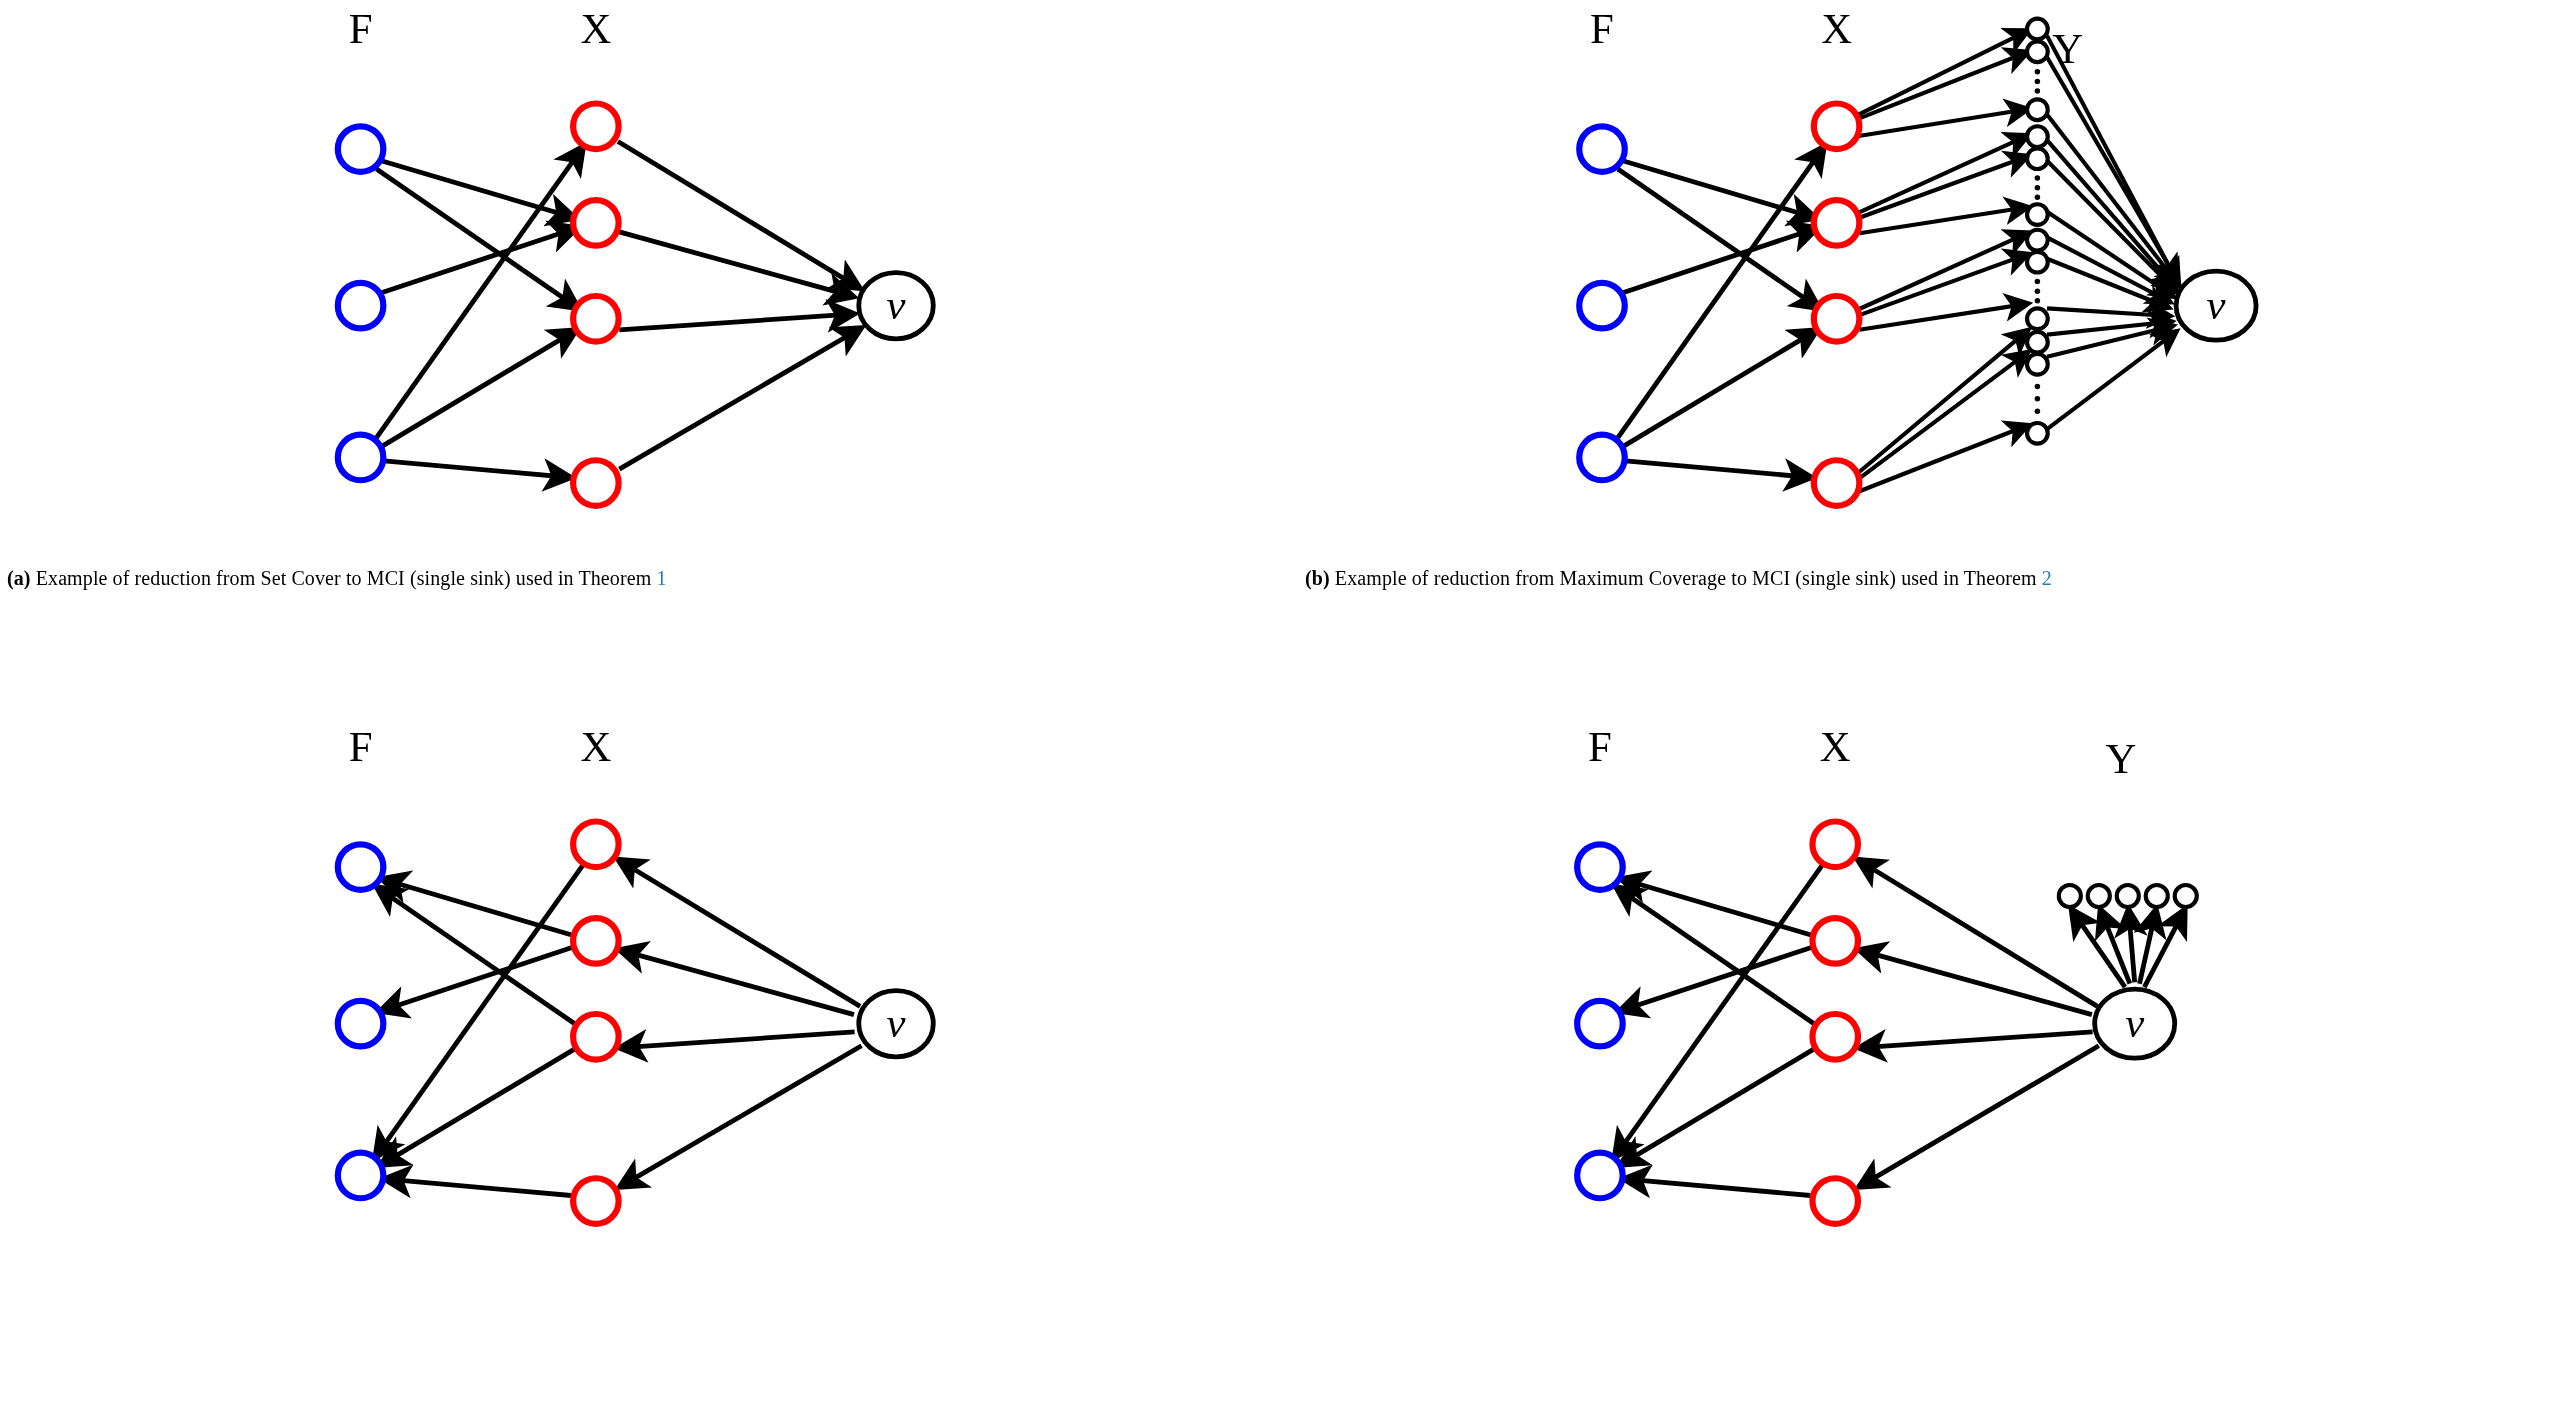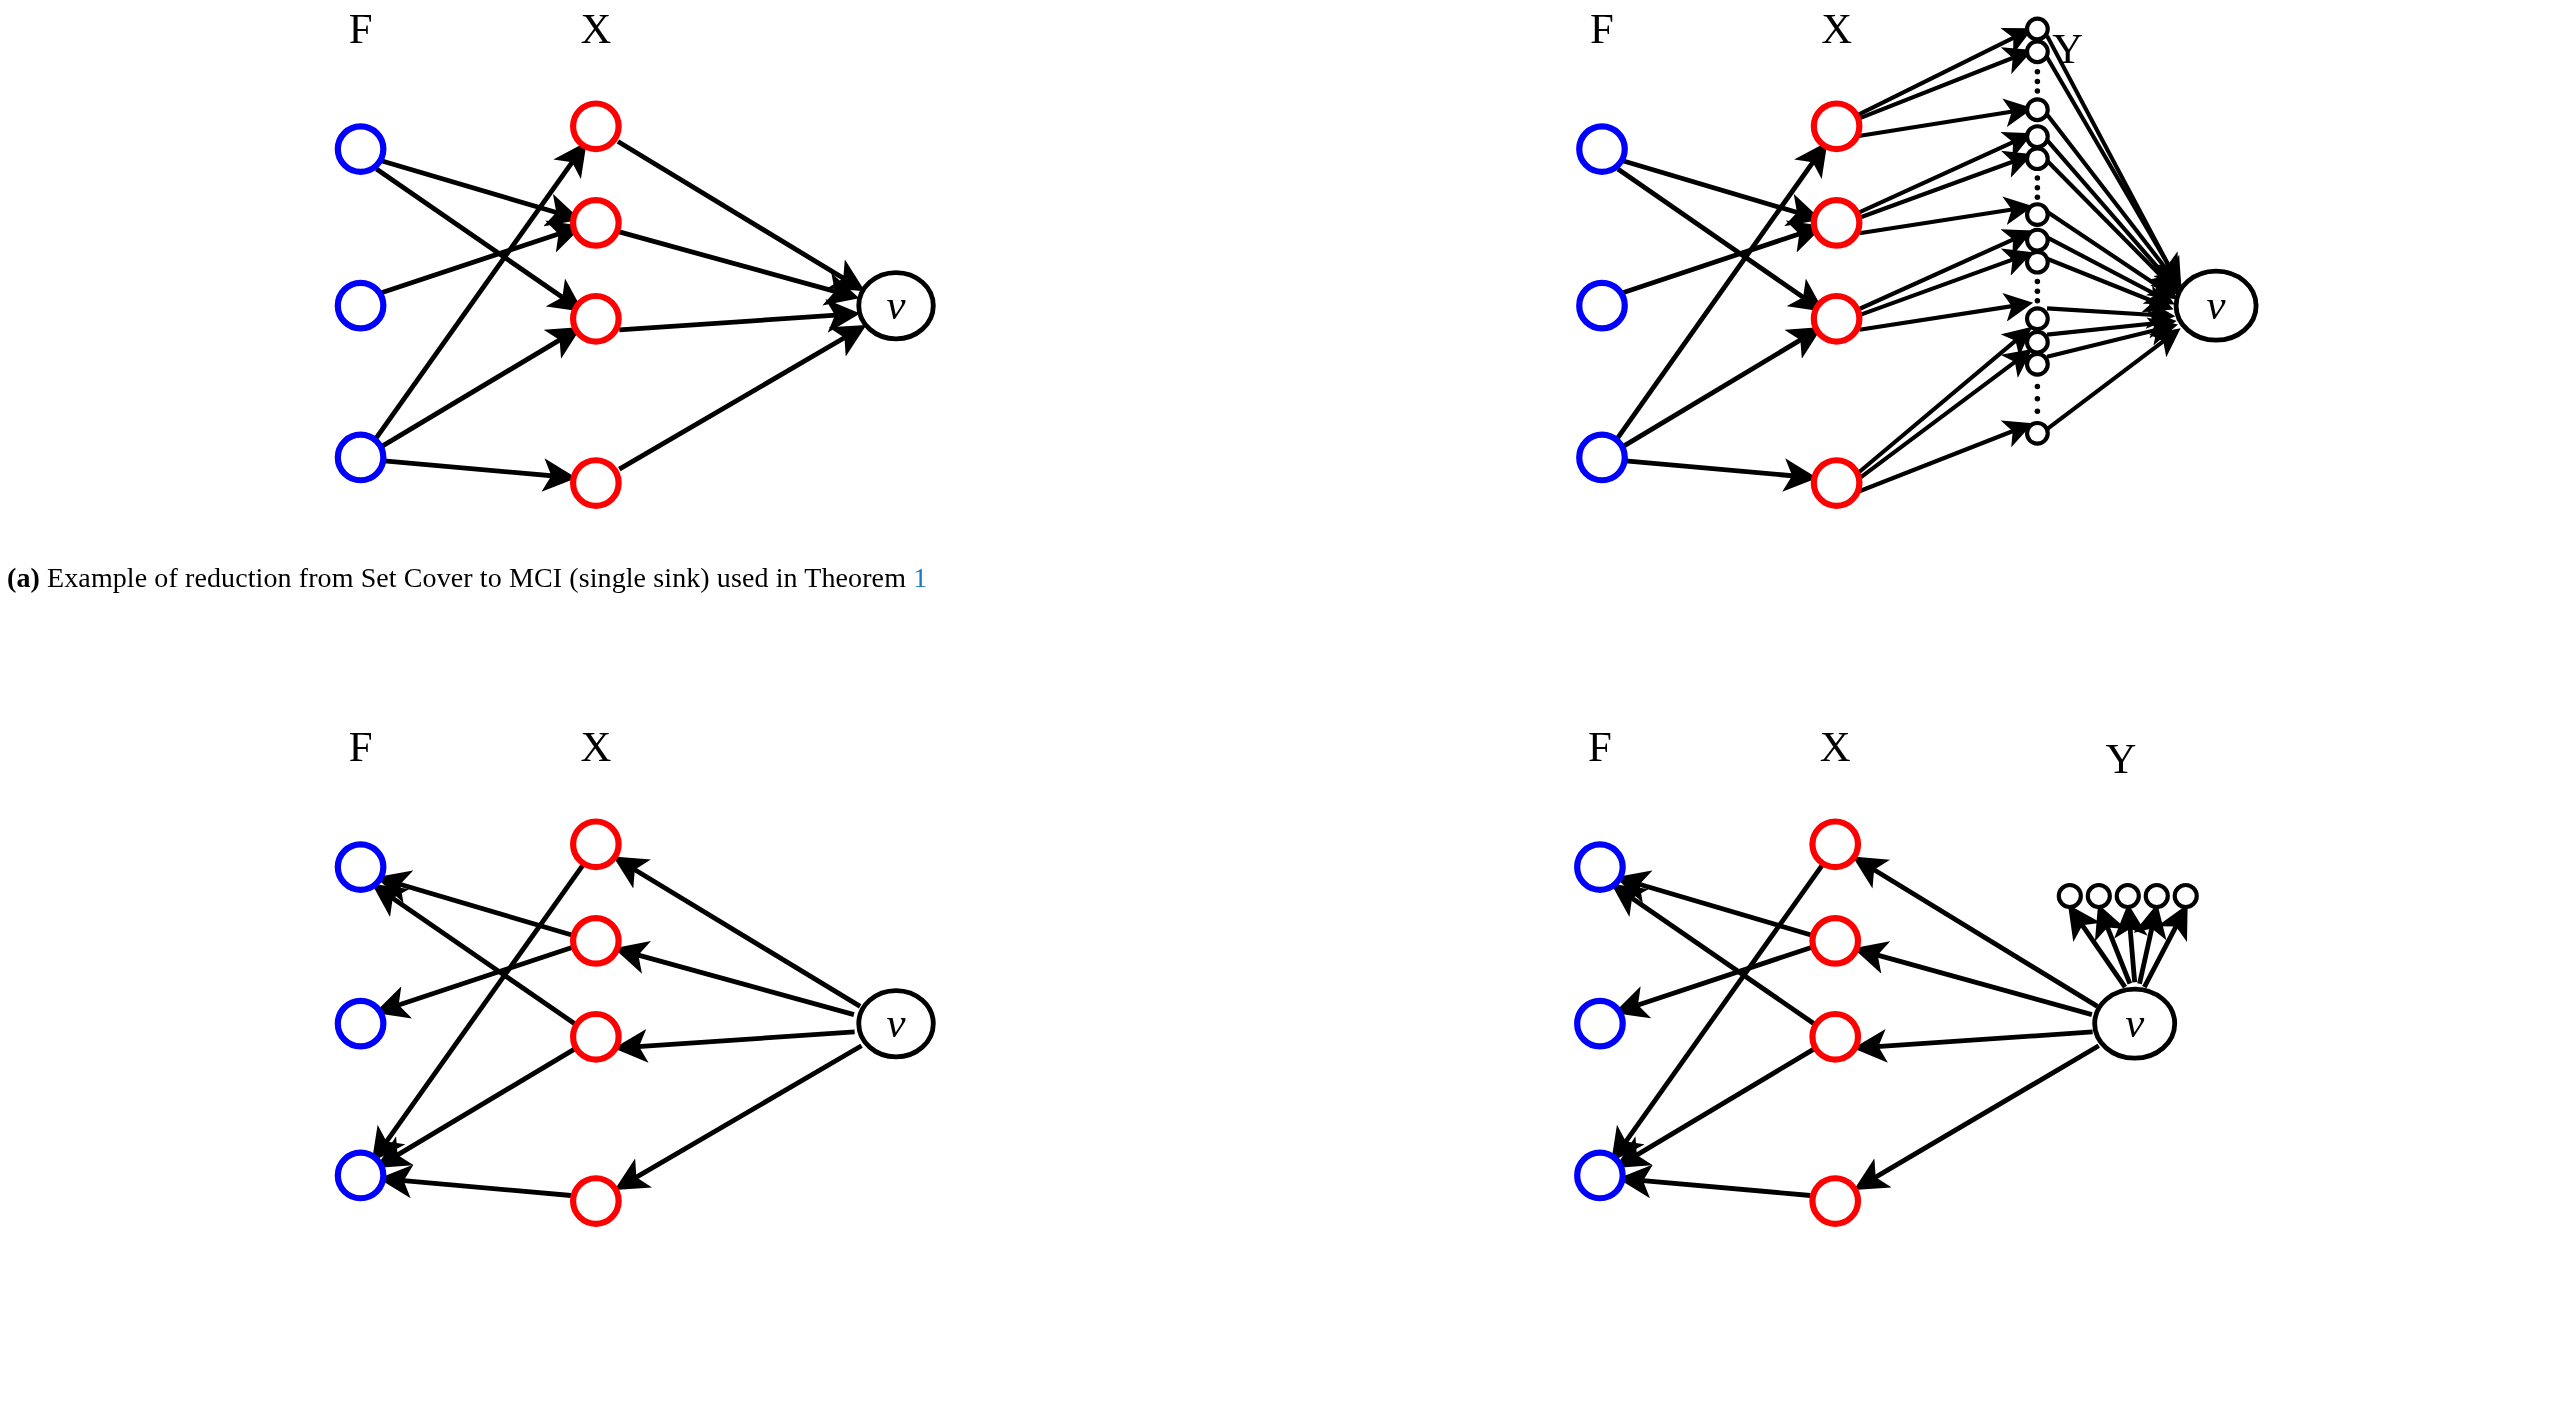--- a/index.html
+++ b/index.html
@@ -8,21 +8,21 @@
     font-family:"Liberation Serif","DejaVu Serif",serif;
     overflow:hidden;
   }
   .sheet{position:relative;width:2576px;height:1424px;background:#fff;}
 
   .panel{position:absolute;}
   .fig{position:absolute;left:0;top:0;}
   .caption{
     position:absolute;
     font-family:"Liberation Serif","DejaVu Serif",serif;
-    font-size:28px;
+    font-size:20px;
     line-height:52px;
     color:#000;
     letter-spacing:0.1px;
   }
   .caption .tag{font-weight:bold;}
   .caption .ref{color:#1f7ac0;}
 
   
   #panel-a{left:0;top:0;width:1278px;height:552px;}
   #panel-b{left:1298px;top:0;width:1278px;height:552px;}
@@ -192,20 +192,23 @@
         <circle class="dots" cx="1071" cy="578" r="4"></circle>
         <circle class="dots" cx="1071" cy="596" r="4"></circle>
         <circle class="node-y" cx="1071" cy="628" r="15"></circle>
       </g>
 
       <ellipse class="node-v" cx="1330" cy="443" rx="58" ry="50"></ellipse>
       <text class="vlabel" x="1330" y="463" text-anchor="middle">v</text>
     </svg>
   </div>
 
+  <div class="caption" id="caption-b">
+    <span class="tag">(b)</span><span> Example of reduction from Maximum Coverage to MCI (single sink) used in Theorem </span><span class="ref">2</span>
+  </div>
 
   <div class="panel" id="panel-c">
     <svg class="fig" width="1278" height="552" viewBox="0 0 1851 800">
       <defs>
         <marker id="ah-c" viewBox="0 0 12 12" refX="10" refY="6" markerWidth="7" markerHeight="7" orient="auto-start-reverse">
           <path d="M0,0 L12,6 L0,12 L3,6 z" fill="#000"></path>
         </marker>
       </defs>
 
       <text class="setlabel" x="522" y="62" text-anchor="middle">F</text>

